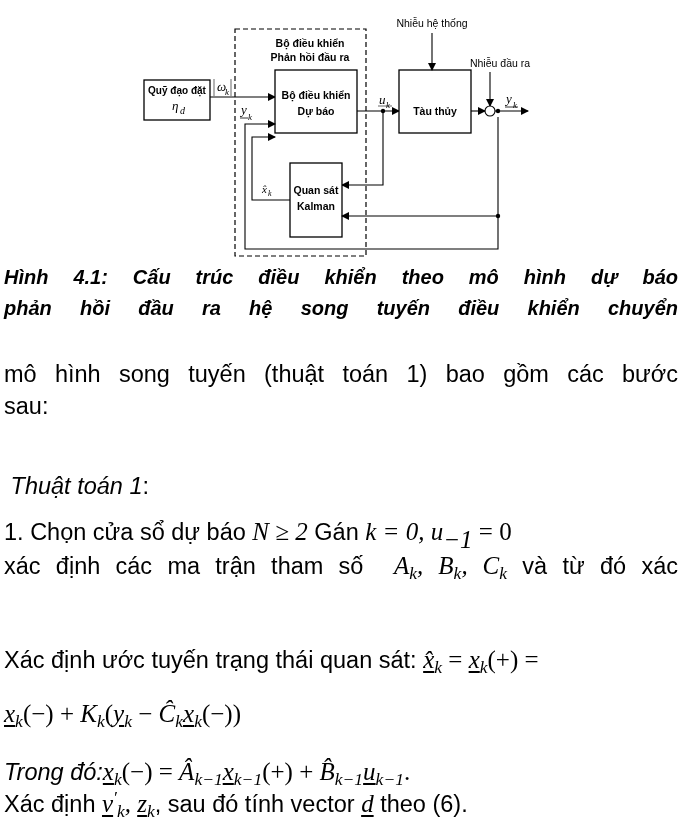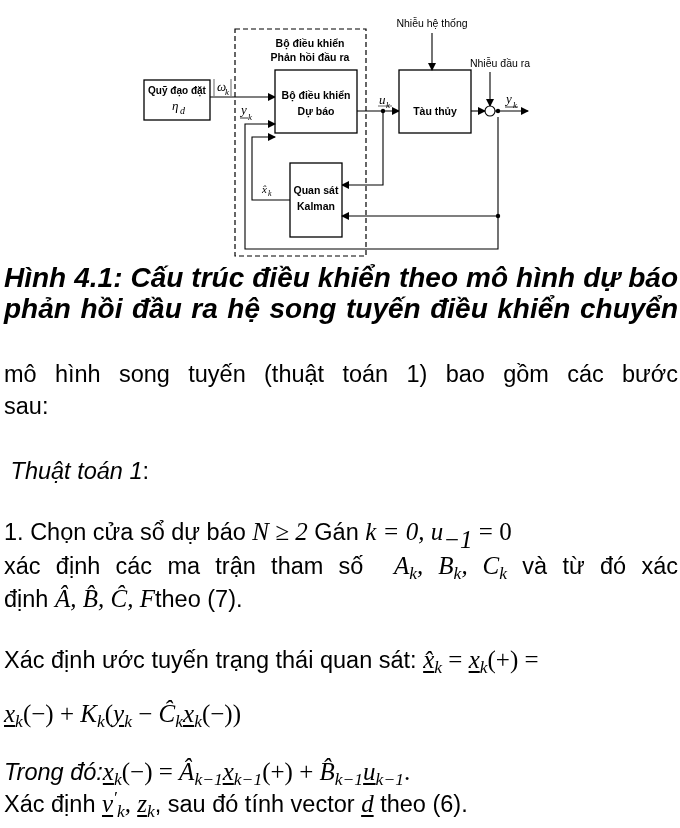--- a/index.html
+++ b/index.html
@@ -1,18 +1,18 @@
 <!DOCTYPE html>
 <html><head>
 <meta charset="utf-8">
 <style>
   html, body { margin:0; padding:0; background:#ffffff; }
   body { width:680px; height:828px; position:relative; overflow:hidden; color:#000; font-family:"Liberation Sans", sans-serif; }
   #diagram { position:absolute; left:0; top:0; width:680px; height:262px; }
-  .caption { position:absolute; left:4px; width:674px; font-family:"Liberation Sans", sans-serif; font-weight:bold; font-style:italic; font-size:28px; line-height:31px; text-align:justify; }
+  .caption { position:absolute; left:4px; width:674px; font-family:"Liberation Sans", sans-serif; font-weight:bold; font-style:italic; font-size:20px; line-height:31px; text-align:justify; }
   .caption .cl { display:block; text-align-last:justify; white-space:nowrap; }
   .caption .cl.last { text-align-last:left; }
   .para { position:absolute; left:4px; width:674px; font-size:23.5px; line-height:31.5px; }
   .pl { display:block; text-align:justify; text-align-last:justify; white-space:nowrap; }
   .pl.last { text-align-last:left; }
   .math { font-family:"Liberation Serif", serif; font-style:italic; font-size:25px;text-align:center; }
   .mup { font-family:"Liberation Serif", serif; font-style:normal; font-size:25px; }
   .ul { text-decoration:underline; text-underline-offset:3px; }
   sub { font-size:70%; vertical-align:-0.3em; line-height:0; }
   sup { font-size:70%; vertical-align:0.5em; line-height:0; }
@@ -93,34 +93,31 @@
 <div class="caption" style="top:262px;">
   <span class="cl">Hình 4.1: Cấu trúc điều khiển theo mô hình dự báo</span>
   <span class="cl">phản hồi đầu ra hệ song tuyến điều khiển chuyển</span>
 </div>
 
 <div class="para" style="top:359px;">
   <span class="pl">mô hình song tuyến (thuật toán 1) bao gồm các bước</span>
   <span class="pl last">sau:</span>
 </div>
 
-<div class="line" style="top:458px;">
+<div class="line" style="top:473px;">
   <span class="ital" style="white-space:pre;"> Thuật toán 1</span><span>:</span>
 </div>
 
 <div class="line" style="top:518px;">
   <span style="white-space:pre;">1. Chọn cửa sổ dự báo </span><span class="math">N ≥ 2</span><span style="white-space:pre;"> Gán </span><span class="math">k = 0, u</span><sub class="math">−1</sub><span class="mup" style="white-space:pre;"> = 0</span>
 </div>
 
 <div class="para" style="top:550px;">
   <span class="pl">
     <span style="white-space:pre;">xác định các ma trận tham số  </span><span class="math">A<sub>k</sub>, B<sub>k</sub>, C<sub>k</sub></span><span style="white-space:pre;"> và từ đó xác</span>
-  </span>
-  <span class="pl last">
-    <span style="white-space:pre;">định </span><span class="math">Â, B̂, Ĉ, F</span><span>theo (7).</span>
   </span>
 </div>
 
 <div class="line" style="top:646px; width:674px;">
   <span style="white-space:pre;">Xác định ước tuyến trạng thái quan sát: </span><span class="math"><span class="ul">x̂</span><sub>k</sub> <span class="mup">=</span> <span class="ul">x</span><sub>k</sub><span class="mup">(+) =</span></span>
 </div>
 
 <div class="line" style="top:700px;">
   <span class="math"><span class="ul">x</span><sub>k</sub><span class="mup">(−) + </span>K<sub>k</sub><span class="mup">(</span><span class="ul">y</span><sub>k</sub><span class="mup"> − </span>Ĉ<sub>k</sub><span class="ul">x</span><sub>k</sub><span class="mup">(−))</span></span>
 </div>

